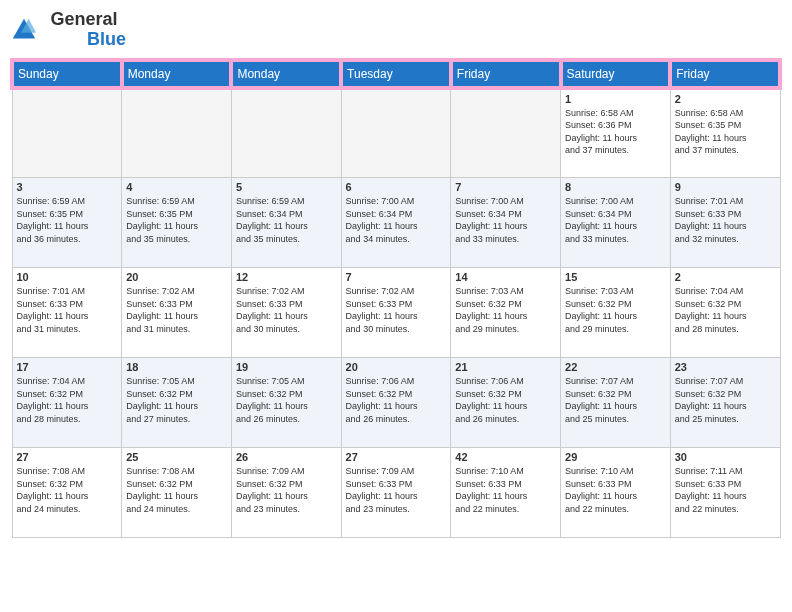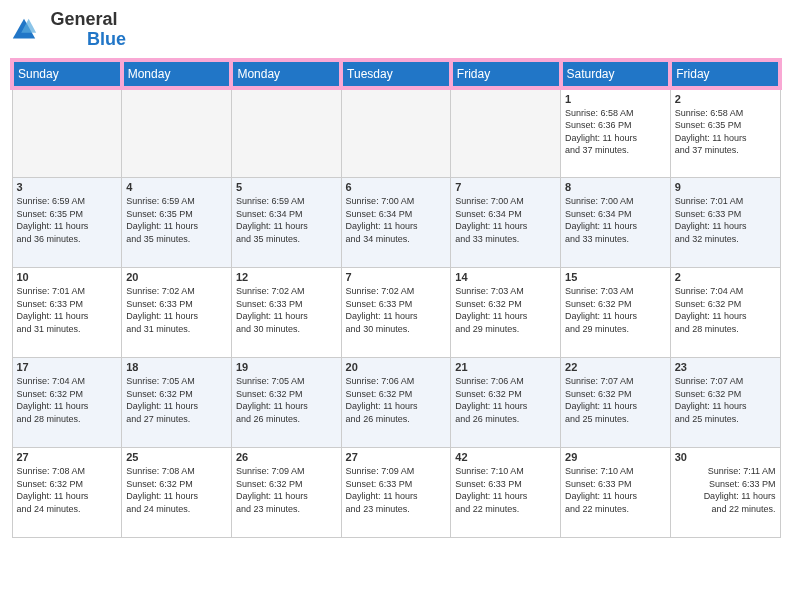--- a/index.html
+++ b/index.html
@@ -325,20 +325,20 @@
         </td>
         <td>
           <span class="day-num">29</span>
           <div class="day-info" style="white-space: pre-line;">Sunrise: 7:10 AM
 Sunset: 6:33 PM
 Daylight: 11 hours
 and 22 minutes.</div>
         </td>
         <td>
           <span class="day-num">30</span>
-          <div class="day-info" style="white-space: pre-line; text-align: right;">Sunrise: 7:11 AM
+          <div class="day-info" style="white-space: pre-line;">Sunrise: 7:11 AM
 Sunset: 6:33 PM
 Daylight: 11 hours
 and 22 minutes.</div>
         </td>
       </tr>
     </tbody>
 </table>
 
 </body></html>

